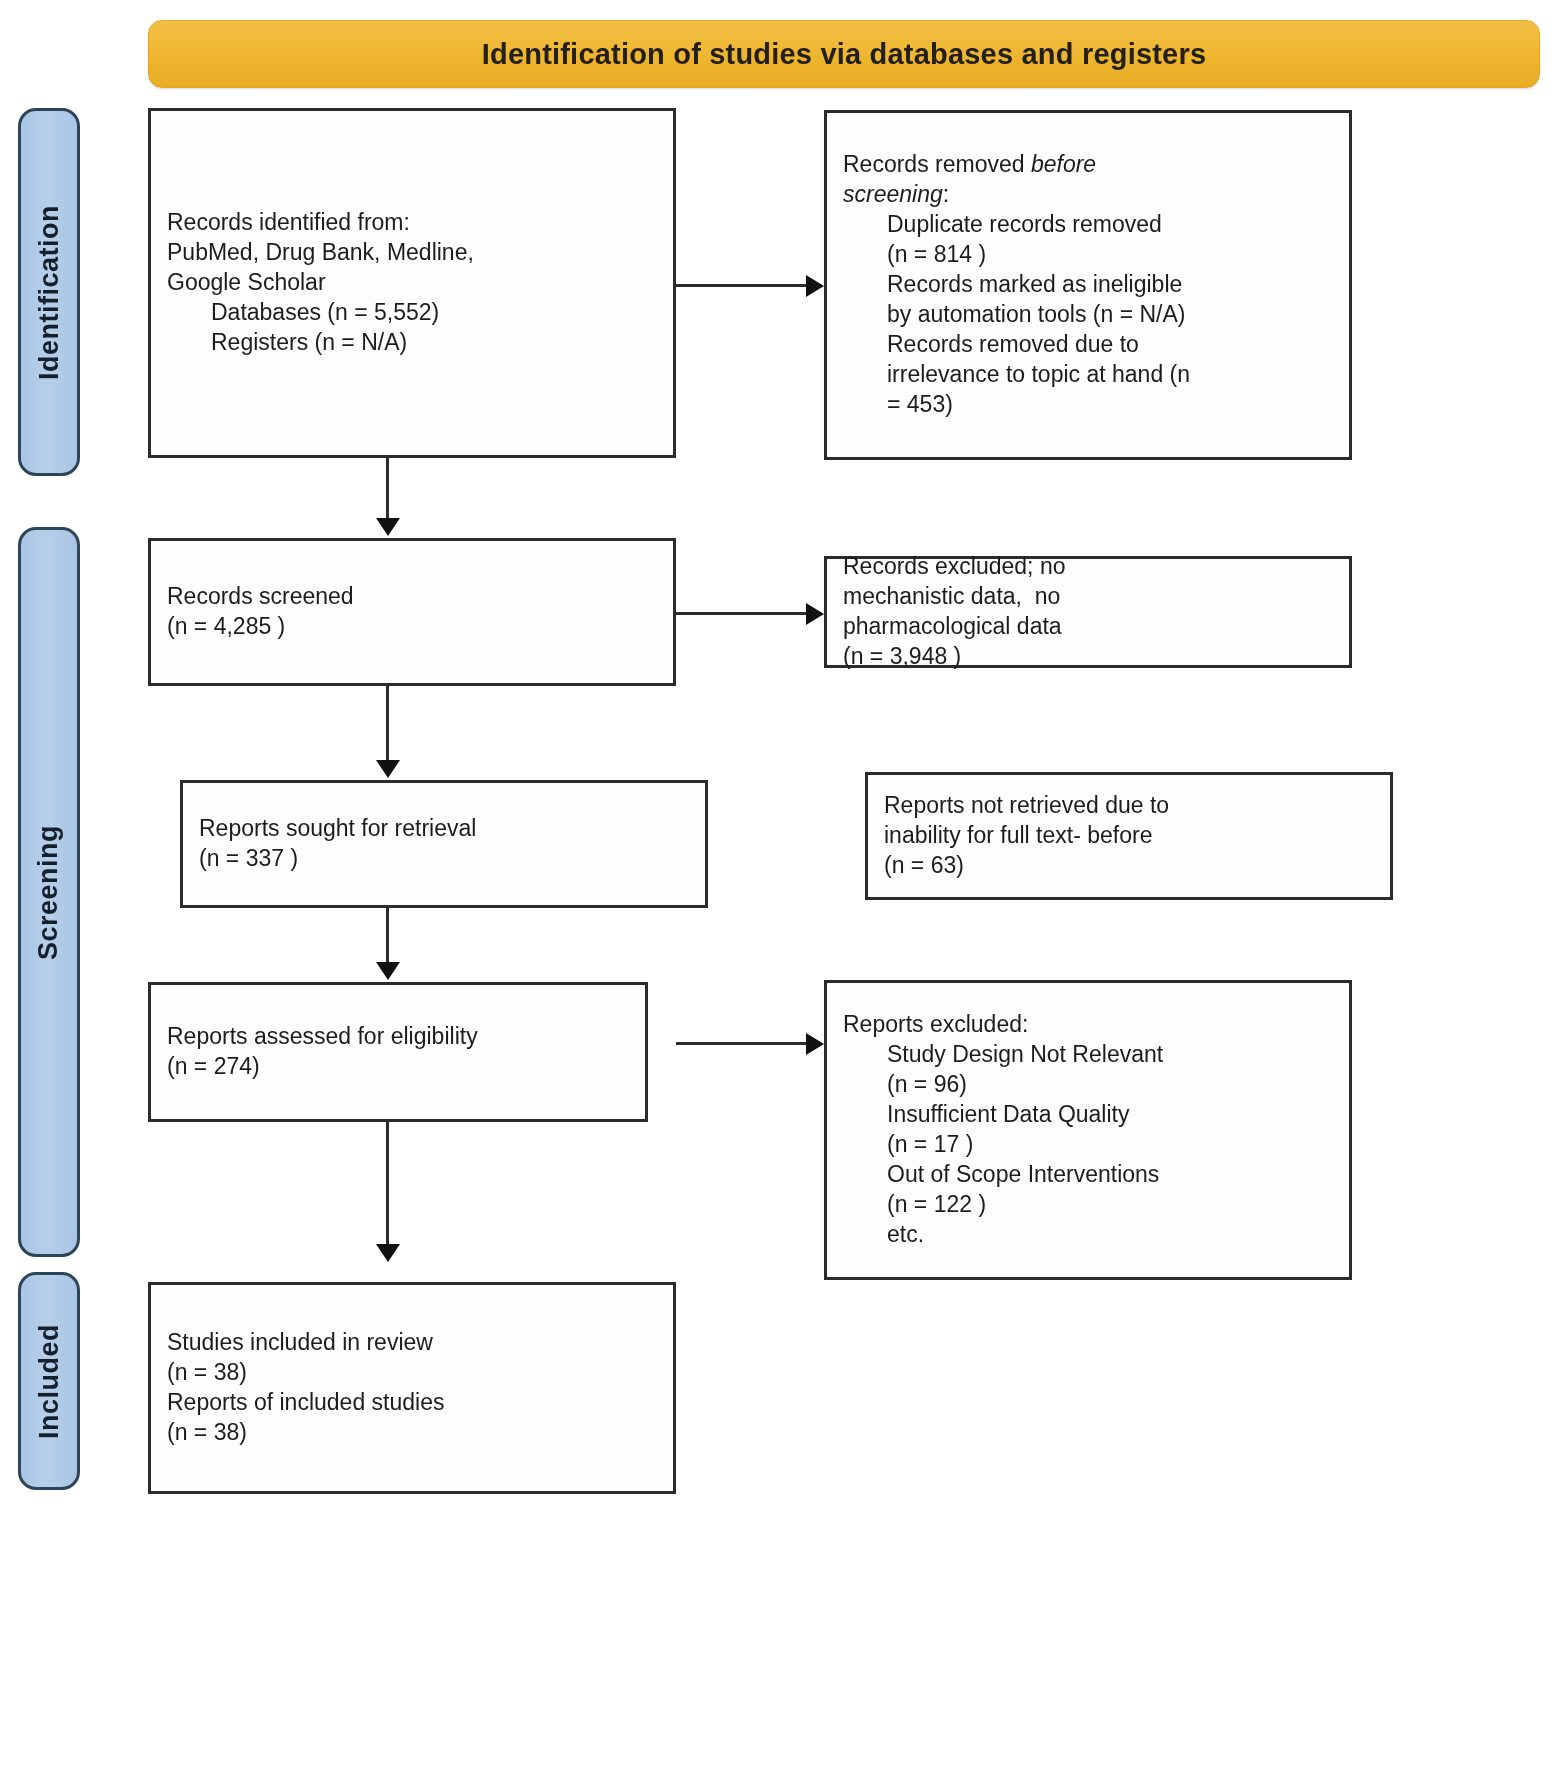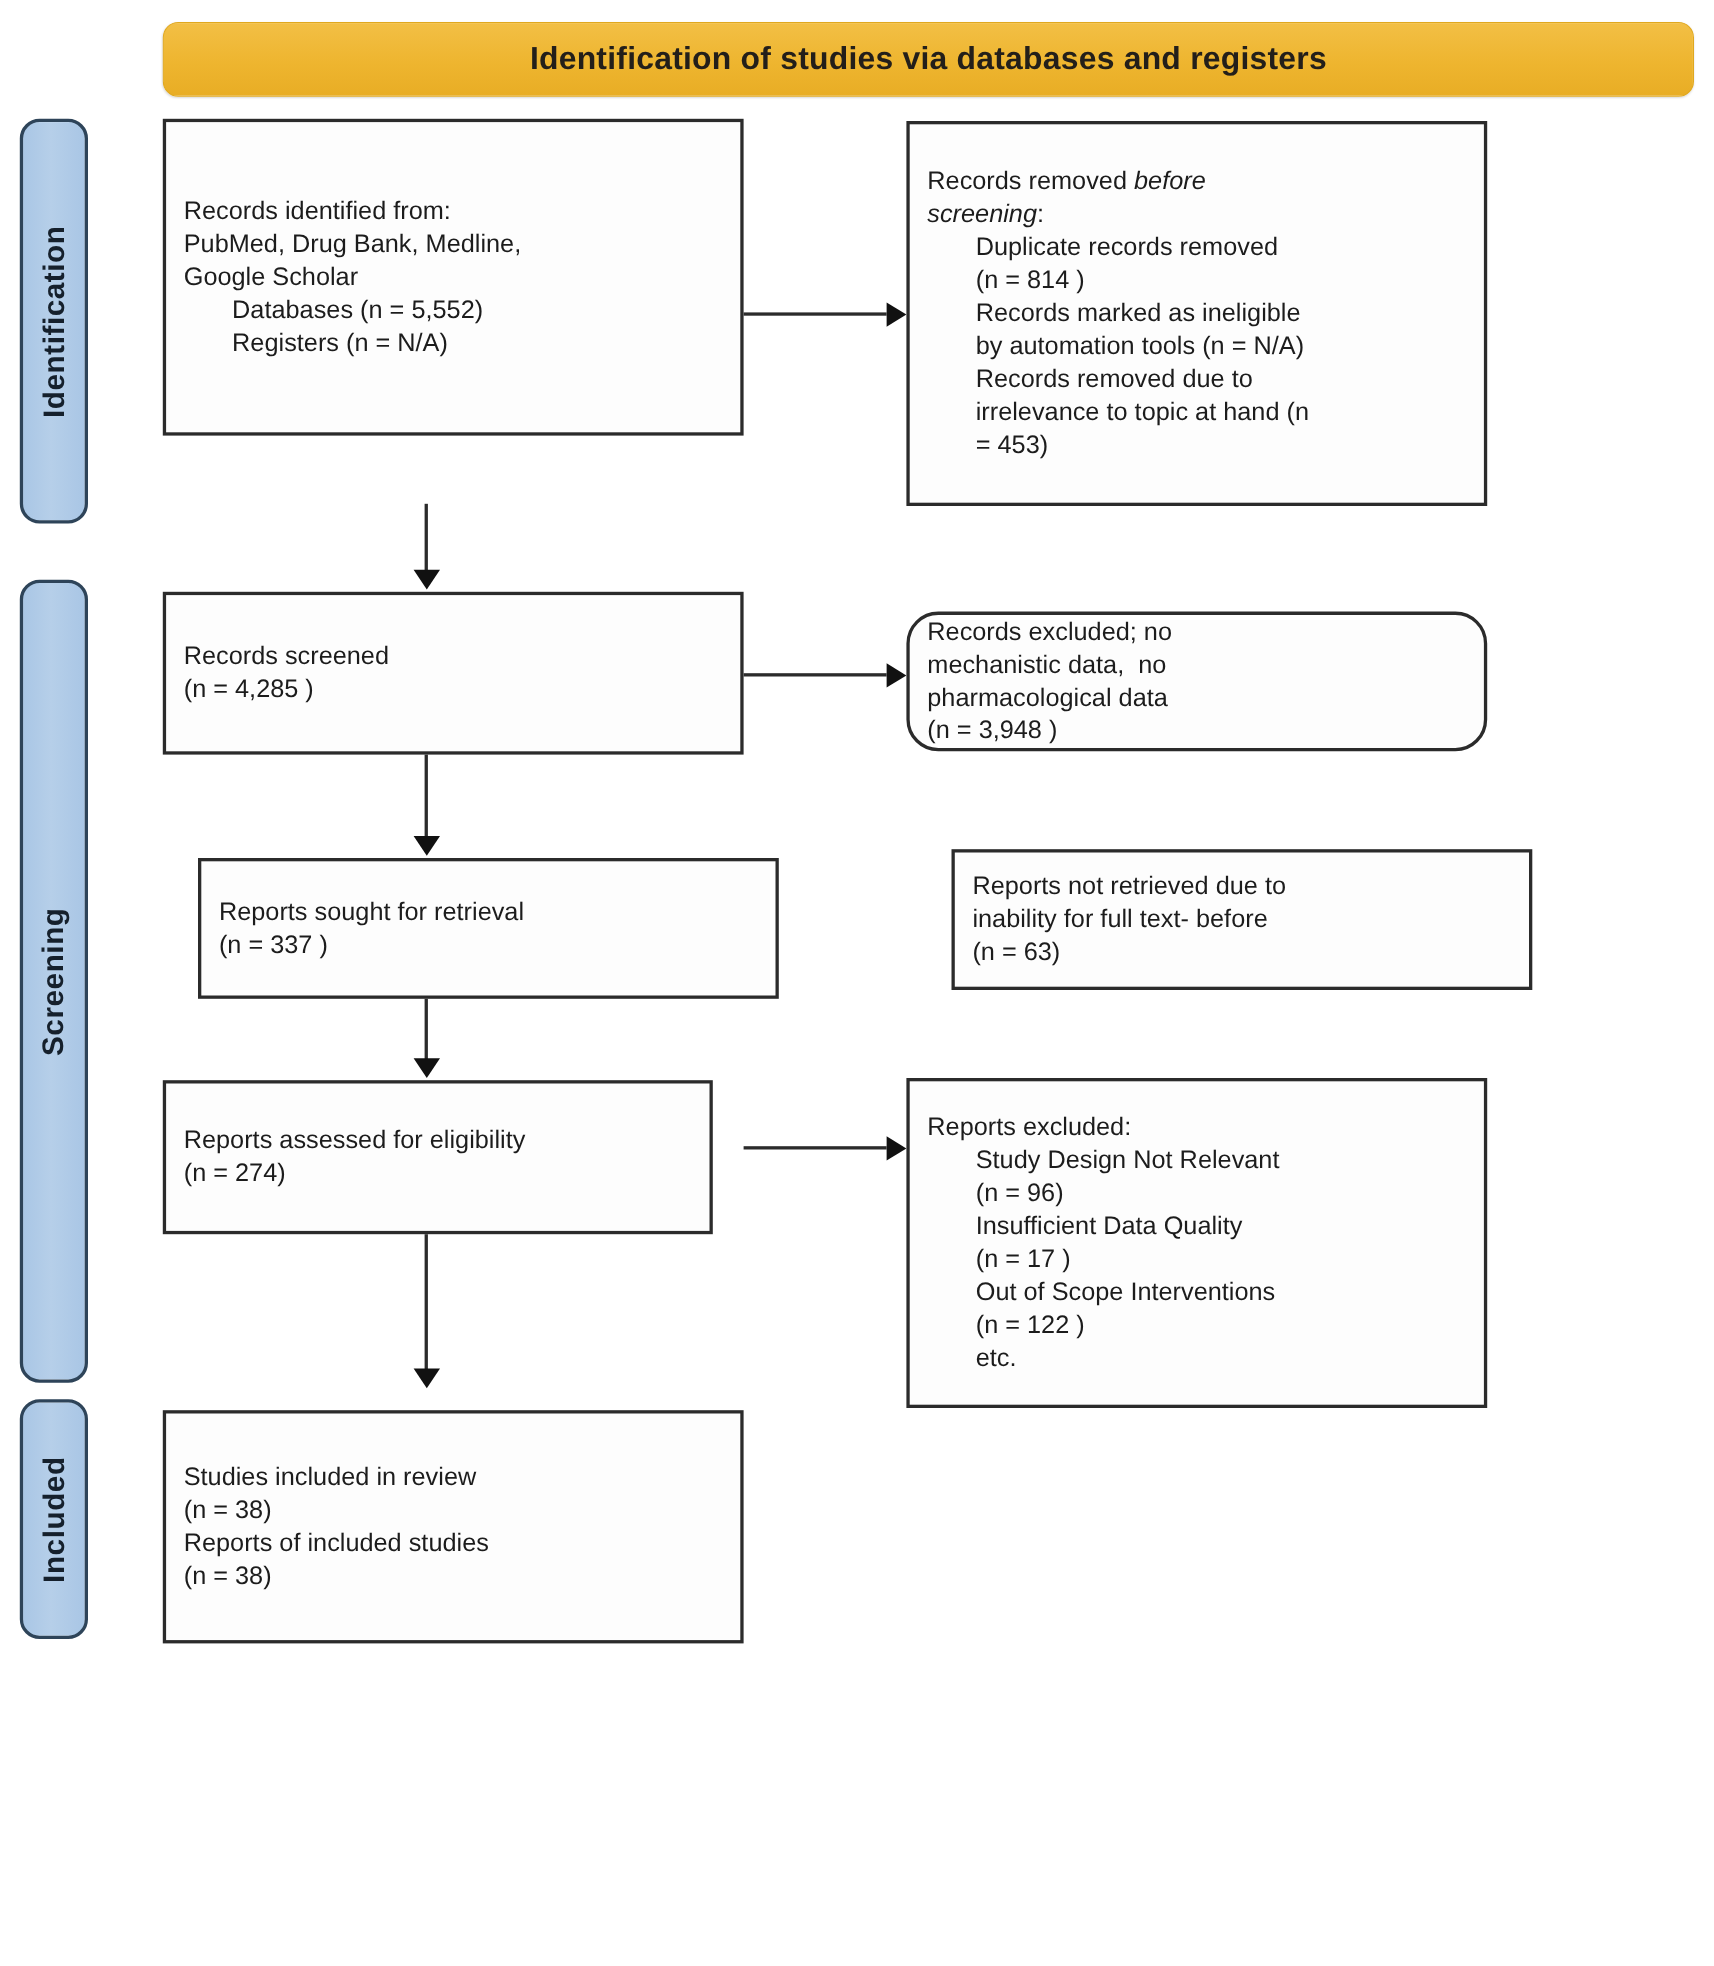--- a/index.html
+++ b/index.html
@@ -79,24 +79,24 @@
   .box p {
     margin: 0;
     font-size: 23px;
     line-height: 1.30;
     color: #1c1c1c;
     white-space: pre-wrap;
   }
   .box p.indent { padding-left: 44px; }
   .box p .ital { font-style: italic; }
 
-  #box-identified      { left: 148px;  top: 108px;  width: 528px; height: 288px; }
+  #box-identified      { left: 148px;  top: 108px;  width: 528px; height: 350px; }
   #box-removed         { left: 824px;  top: 110px;  width: 528px; height: 350px; }
   #box-screened        { left: 148px;  top: 538px;  width: 528px; height: 148px; }
-  #box-excluded        { left: 824px;  top: 556px;  width: 528px; height: 127px; border-radius: 29px; }
+  #box-excluded        { left: 824px;  top: 556px;  width: 528px; height: 112px; }
   #box-sought          { left: 148px;  top: 780px;  width: 528px; height: 128px; margin-left: 32px; }
   #box-notretrieved    { left: 824px;  top: 772px;  width: 528px; height: 128px; margin-left: 41px; }
   #box-assessed        { left: 148px;  top: 982px;  width: 500px; height: 140px; }
   #box-reportsexcluded { left: 824px;  top: 980px;  width: 528px; height: 300px; }
   #box-included        { left: 148px;  top: 1282px; width: 528px; height: 212px; }
 
   
   .conn {
     position: absolute;
     background: #2b2b2b;

